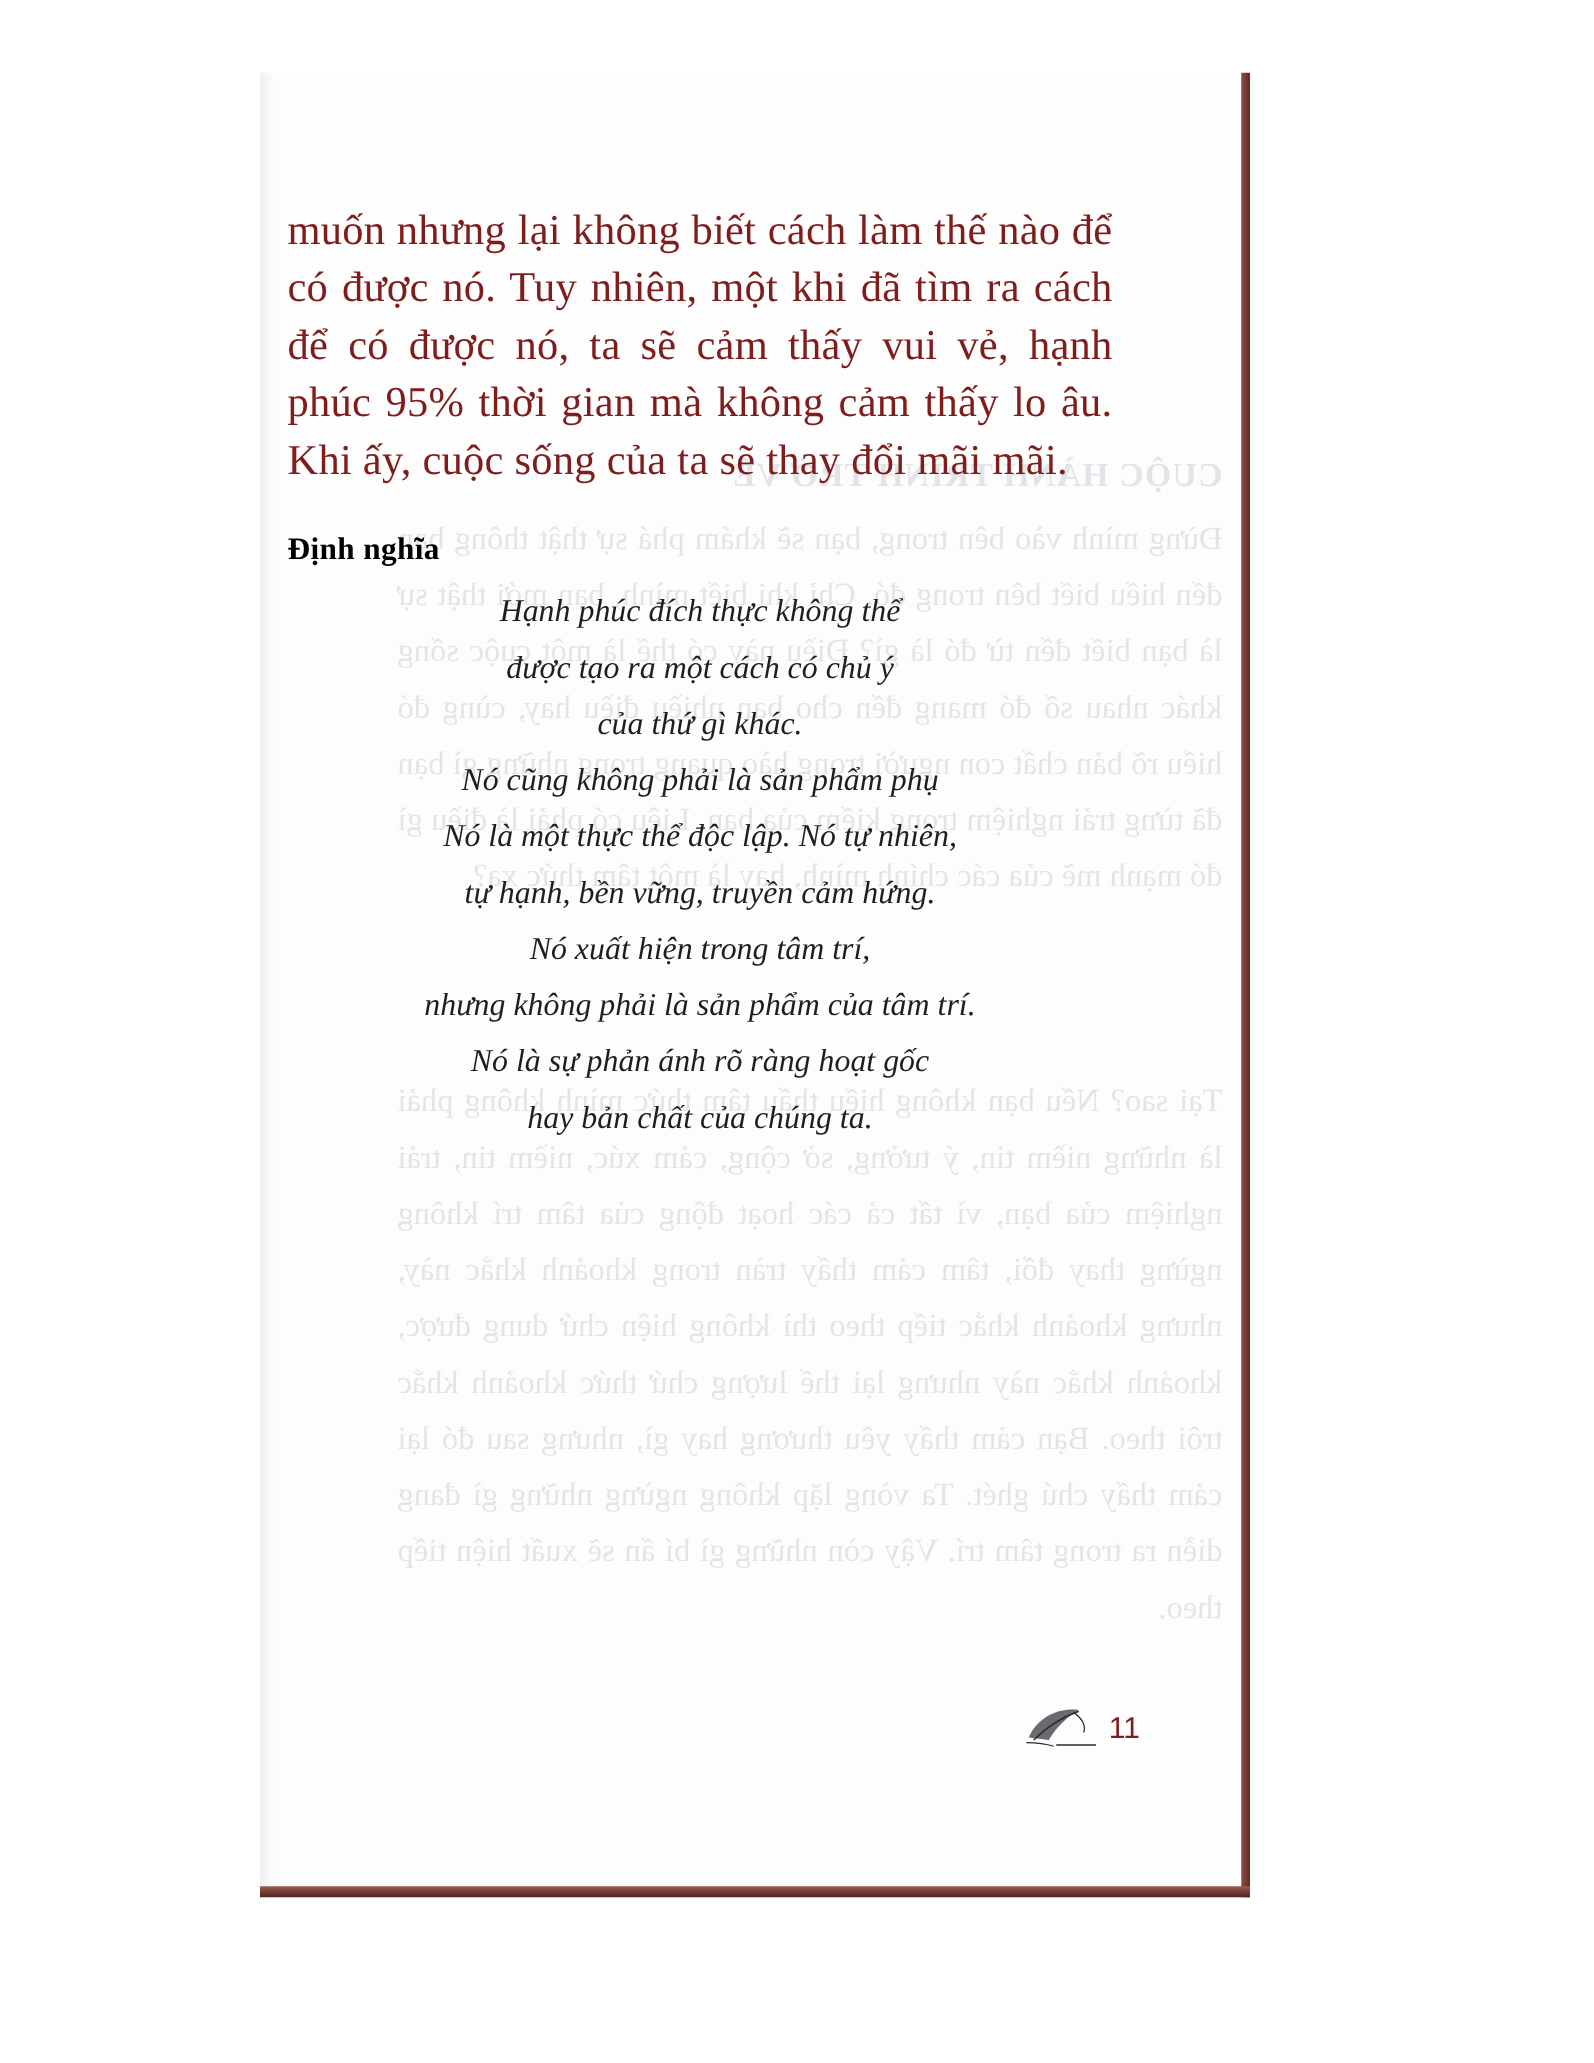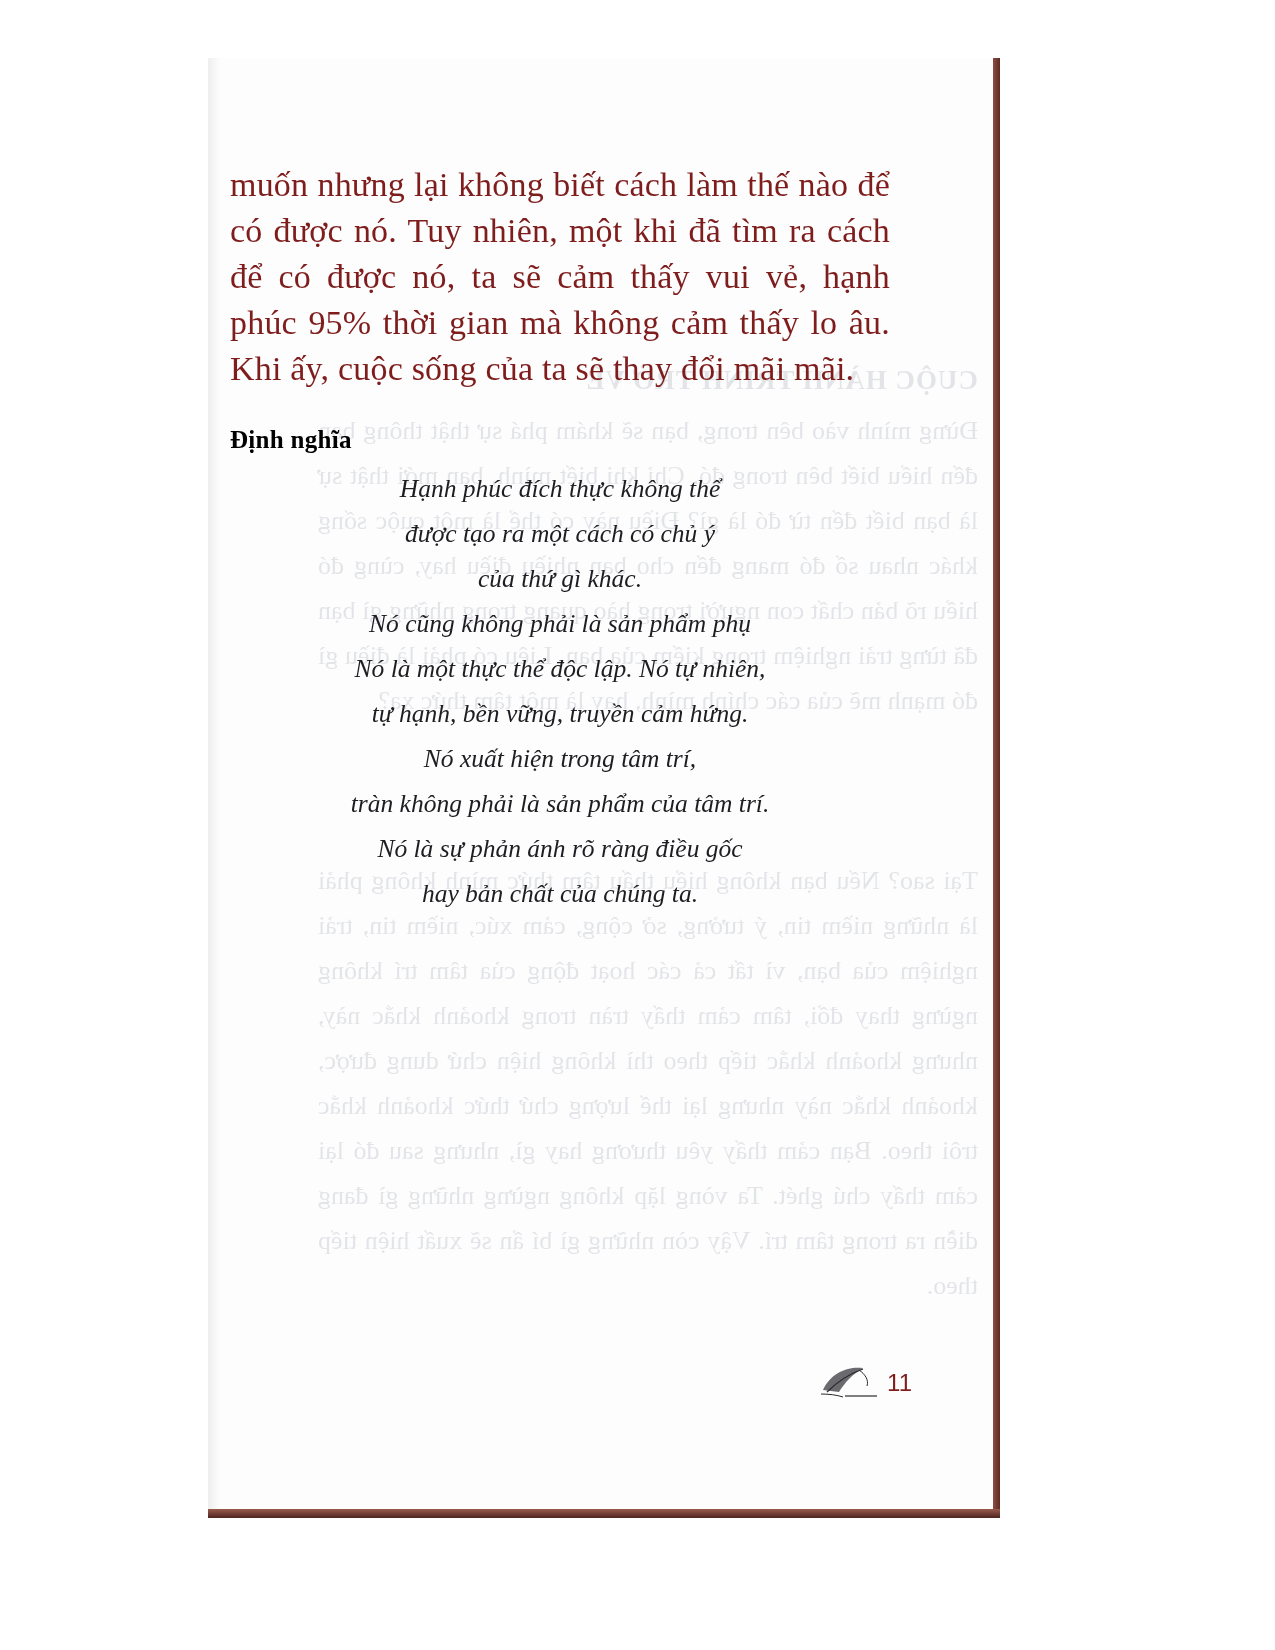--- a/index.html
+++ b/index.html
@@ -159,22 +159,22 @@
     <h2 class="section-heading">Định nghĩa</h2>
 
     <div class="verse">
       <span class="line">Hạnh phúc đích thực không thể</span>
       <span class="line">được tạo ra một cách có chủ ý</span>
       <span class="line">của thứ gì khác.</span>
       <span class="line">Nó cũng không phải là sản phẩm phụ</span>
       <span class="line">Nó là một thực thể độc lập. Nó tự nhiên,</span>
       <span class="line">tự hạnh, bền vững, truyền cảm hứng.</span>
       <span class="line">Nó xuất hiện trong tâm trí,</span>
-      <span class="line">tràn không phải là sản phẩm của tâm trí.</span>
-      <span class="line">Nó là sự phản ánh rõ ràng điều gốc</span>
+      <span class="line">nhưng không phải là sản phẩm của tâm trí.</span>
+      <span class="line">Nó là sự phản ánh rõ ràng hoạt gốc</span>
       <span class="line">hay bản chất của chúng ta.</span>
     </div>
 
   </div>
 
   <div id="page-footer">
     <svg id="footer-ornament" viewBox="0 0 58 34">
       <path d="M4 26 C12 8, 30 2, 44 4 C34 10, 26 18, 20 28 Z" fill="#3a3a3f" opacity="0.75"></path>
       <path d="M8 28 C18 18, 30 10, 44 5" stroke="#2a2a2e" stroke-width="1.2" fill="none"></path>
       <path d="M2 30 C10 30, 18 31, 24 33" stroke="#2a2a2e" stroke-width="1" fill="none"></path>

